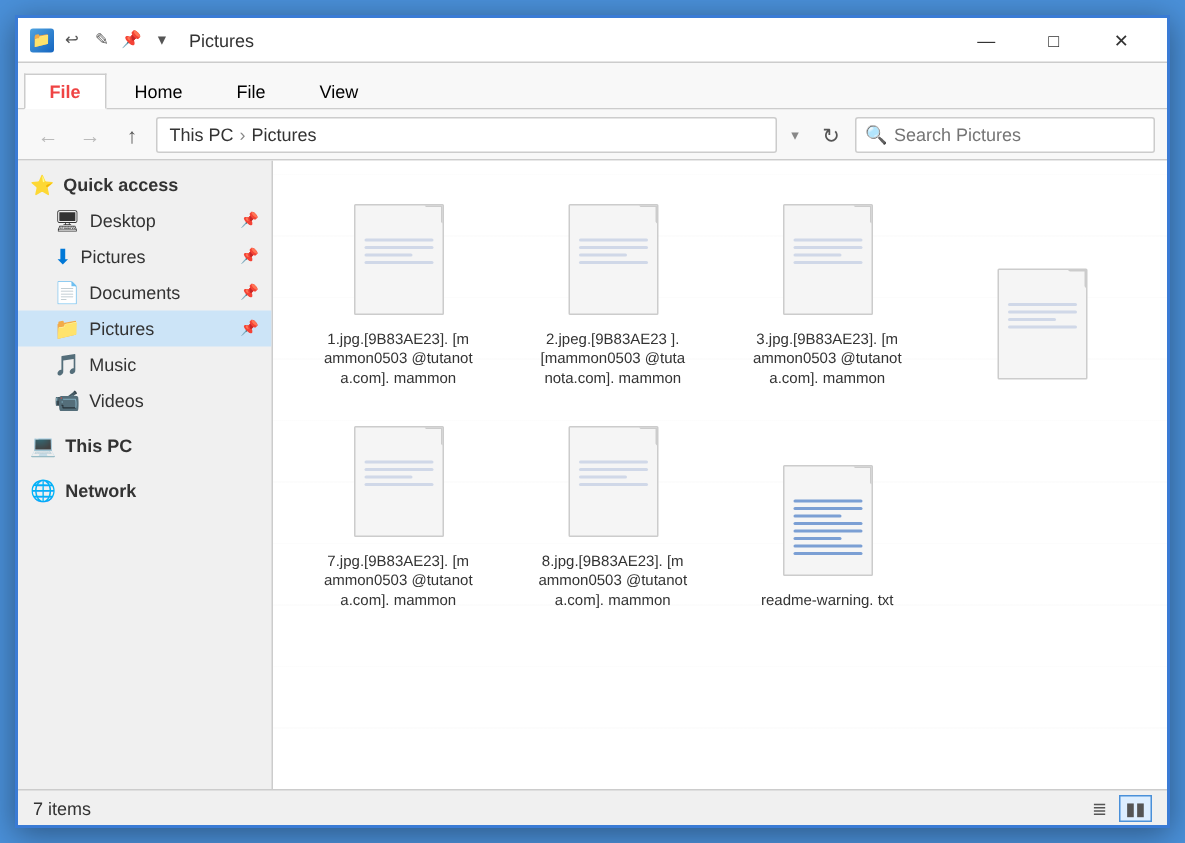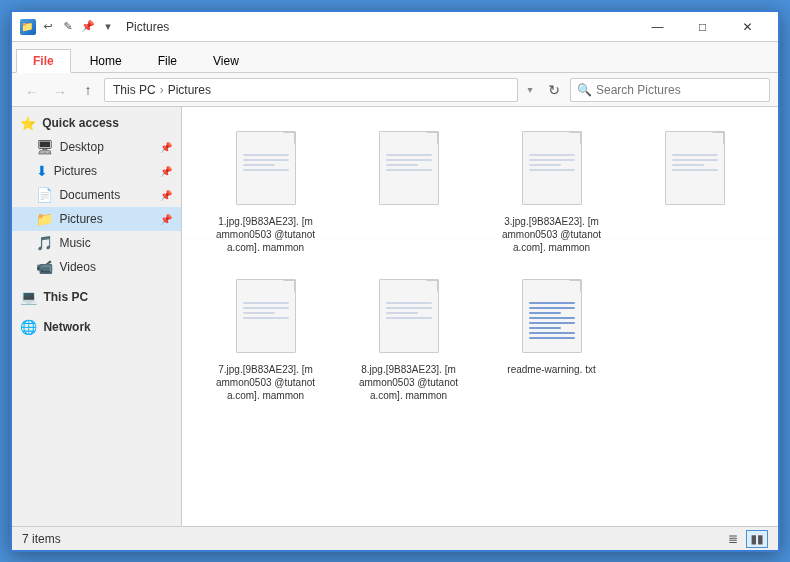--- a/index.html
+++ b/index.html
@@ -269,21 +269,21 @@
         rgba(200,200,200,0.05) 41px
       );
       pointer-events: none;
       z-index: 0;
     }
 
     .file-item {
       display: flex;
       flex-direction: column;
       align-items: center;
-      justify-content: flex-start;
+      justify-content: flex-end;
       padding: 8px 4px 4px;
       cursor: pointer;
       border-radius: 2px;
       gap: 4px;
       position: relative;
       z-index: 1;
     }
     .file-icon {
       width: 64px;
       height: 80px;
@@ -499,20 +499,24 @@
               <div class="file-page">
                 <div class="file-page-fold"></div>
                 <div class="file-lines">
                   <div class="file-line"></div>
                   <div class="file-line"></div>
                   <div class="file-line short"></div>
                   <div class="file-line"></div>
                 </div>
               </div>
             </div>
+            <div class="file-label">2.jpeg.[9B83AE23
+].[mammon0503
+@tutanota.com].
+mammon</div>
           </div>
           <div class="file-item">
             <div class="file-icon">
               <div class="file-page">
                 <div class="file-page-fold"></div>
                 <div class="file-lines">
                   <div class="file-line"></div>
                   <div class="file-line"></div>
                   <div class="file-line short"></div>
                   <div class="file-line"></div>

